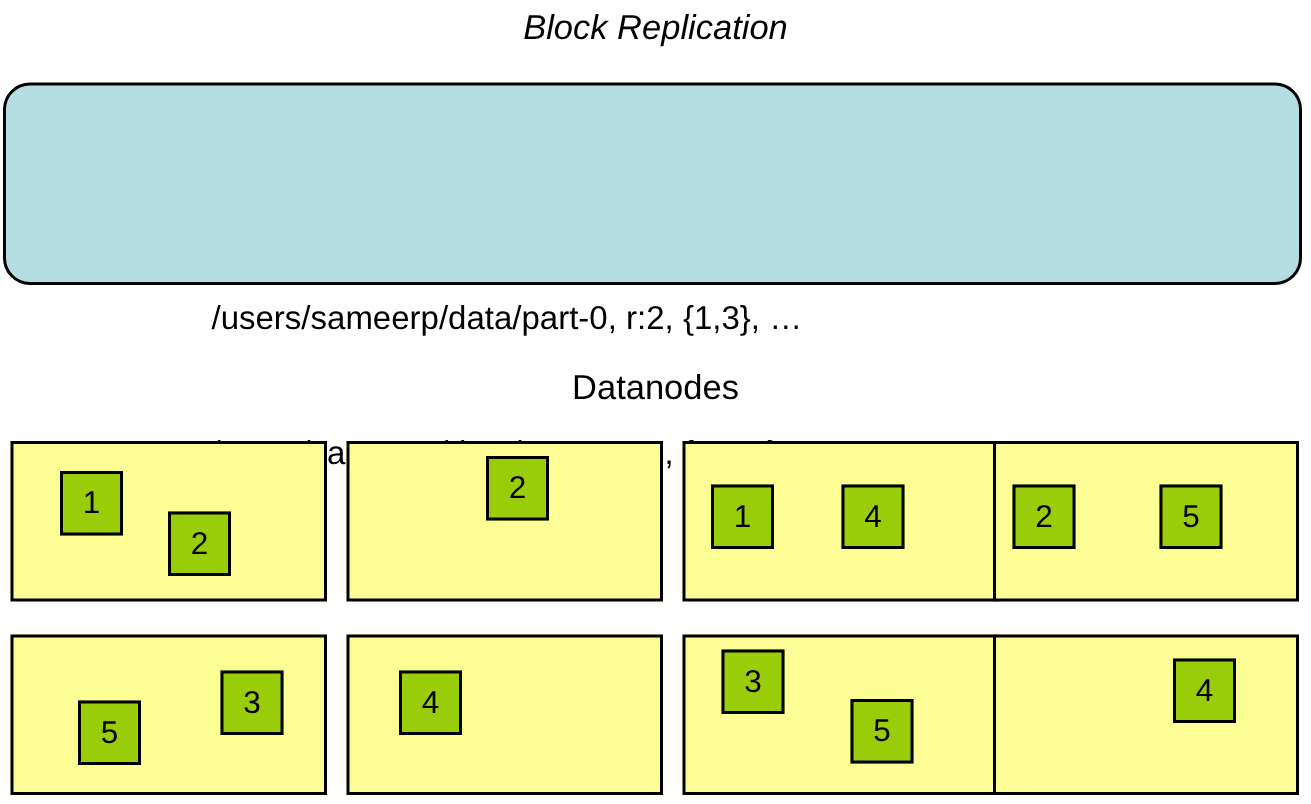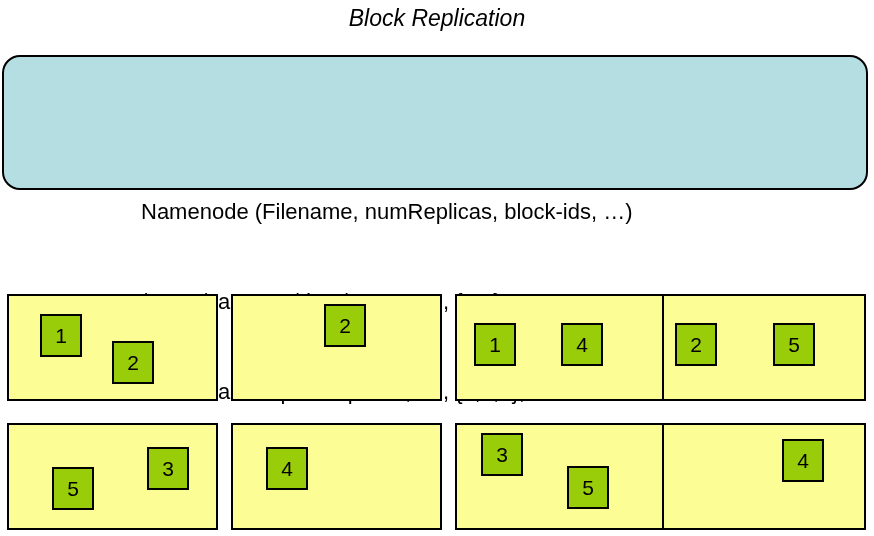--- a/index.html
+++ b/index.html
@@ -90,26 +90,26 @@
 </style>
 </head>
 <body>
 
 <div id="stage">
 
   <div class="title">Block Replication</div>
 
   <div class="namenode-box">
     <div class="namenode-text">
-      <span class="nn-line">Namenode (Filename, numReplicas, block-ids, …)</span>
       <span class="nn-line">/users/sameerp/data/part-0, r:2, {1,3}, …</span>
       <span class="nn-line">/users/sameerp/data/part-1, r:3, {2,4,5}, …</span>
     </div>
   </div>
 
+  <div class="datanodes-label">Datanodes</div>
 
   <div id="datanode-layer">
       <div class="datanode" style="left: 7px; top: 294px; width: 211px; height: 107px;">
         <div class="block" style="left: 31px; top: 18px; width: 42px; height: 43px;">
           <span>1</span>
         </div>
         <div class="block" style="left: 103px; top: 45px; width: 42px; height: 43px;">
           <span>2</span>
         </div>
       </div>

